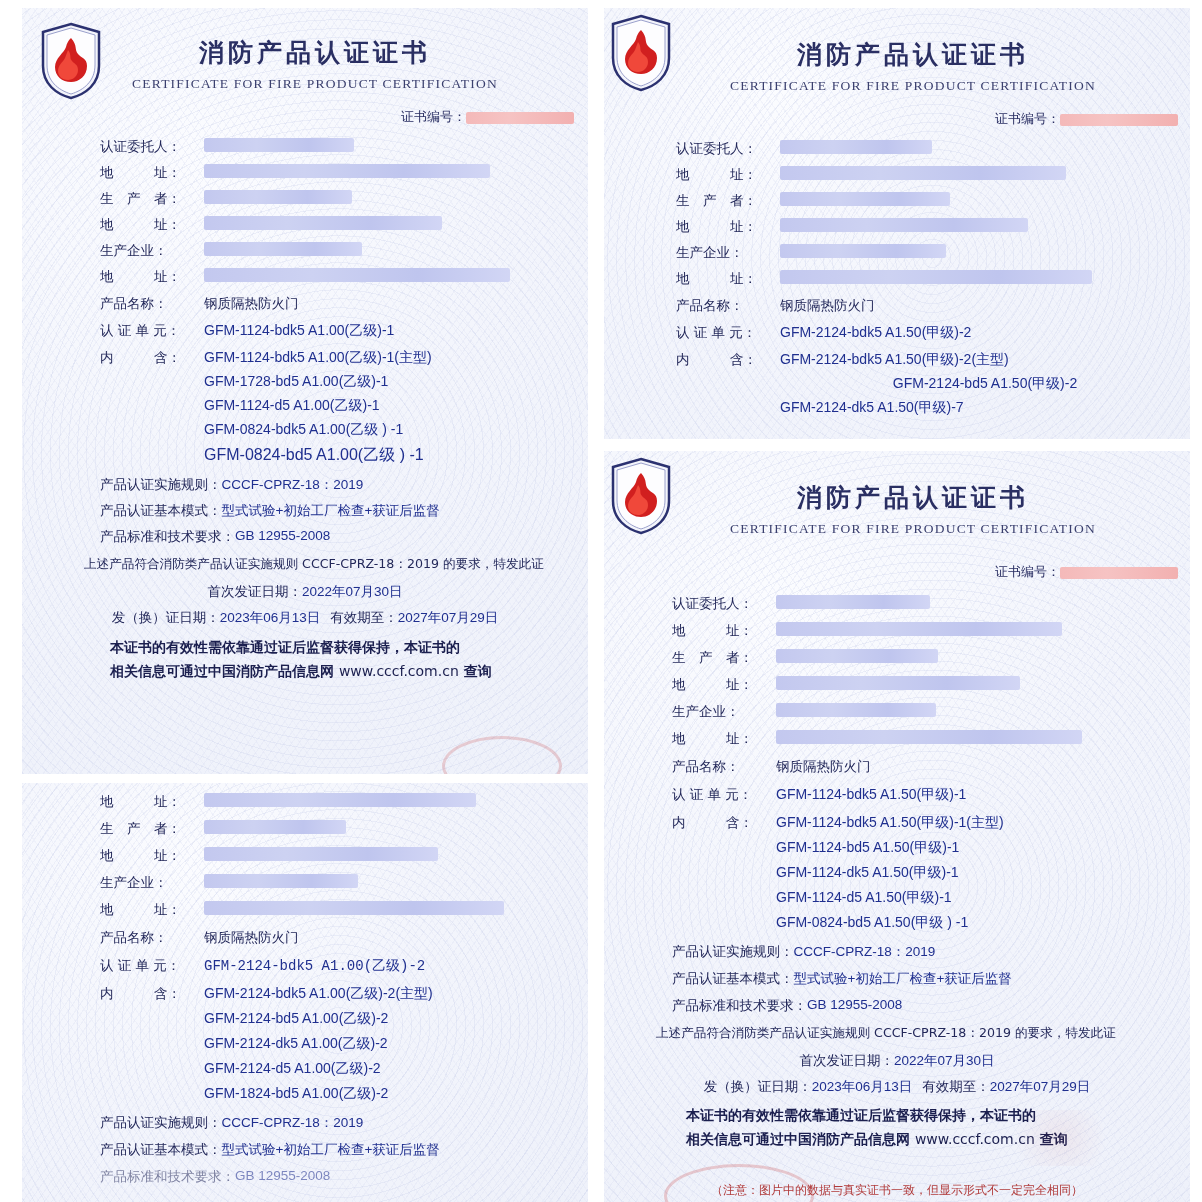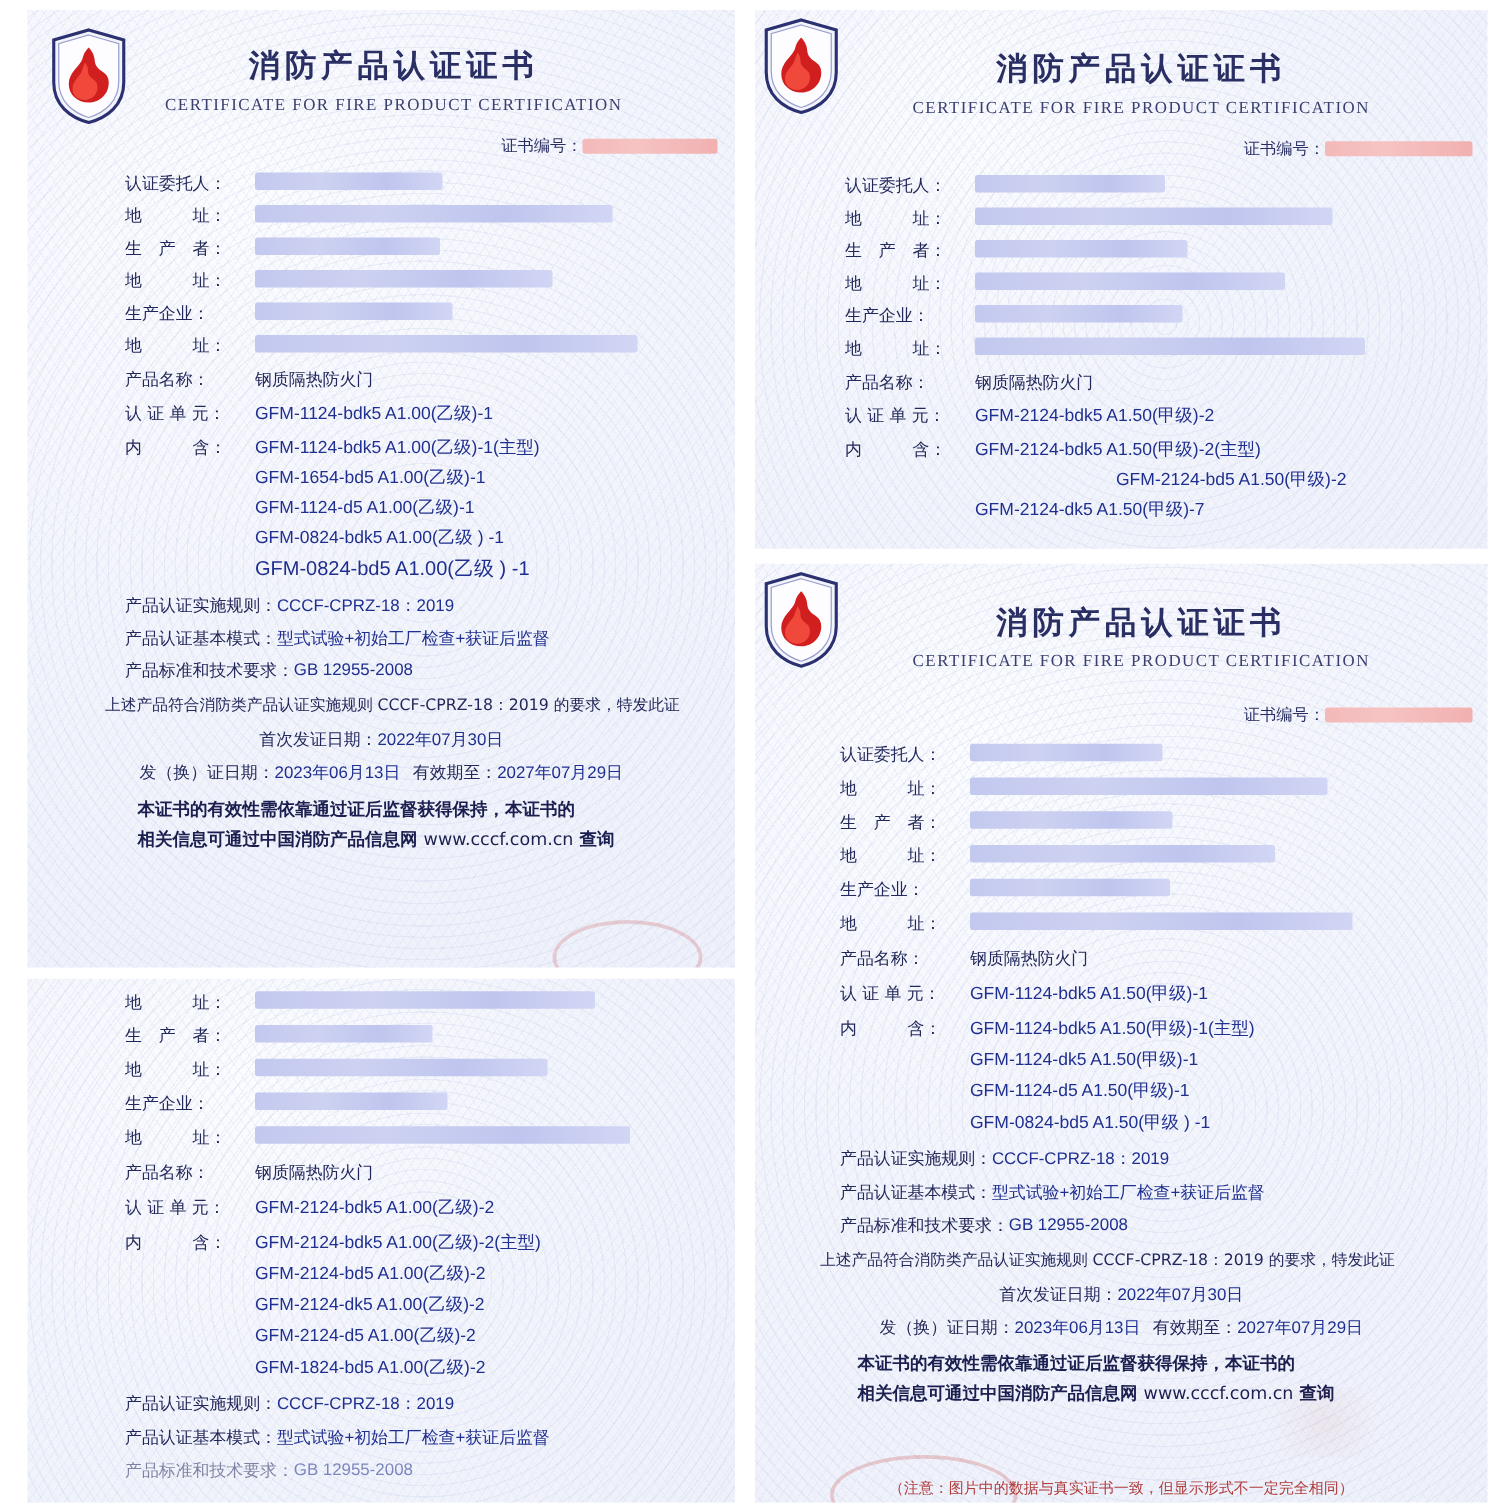--- a/index.html
+++ b/index.html
@@ -168,21 +168,21 @@
     </div>
     <div class="row" style="font-size:13.5px; margin:9px 0 0 78px;">
       <span class="lab" style="width:104px;">认 证 单 元：</span>
       <span class="val" style="font-size:14px;">GFM-1124-bdk5 A1.00(乙级)-1</span>
     </div>
     <div class="row" style="font-size:13.5px; margin:9px 0 0 78px;">
       <span class="lab" style="width:104px;">内　　　含：</span>
       <span class="val" style="font-size:14px;">GFM-1124-bdk5 A1.00(乙级)-1(主型)</span>
     </div>
     <div class="row" style="font-size:14px; margin:6px 0 0 182px;">
-        <span class="val">GFM-1654-bd5 A1.00(乙级)-1</span>
+        <span class="val">GFM-1728-bd5 A1.00(乙级)-1</span>
       </div>
     <div class="row" style="font-size:14px; margin:6px 0 0 182px;">
         <span class="val">GFM-1124-d5 A1.00(乙级)-1</span>
       </div>
     <div class="row" style="font-size:14px; margin:6px 0 0 182px;">
         <span class="val">GFM-0824-bdk5 A1.00(乙级 ) -1</span>
       </div>
     <div class="row" style="font-size:16px; margin:6px 0 0 182px;">
         <span class="val">GFM-0824-bd5 A1.00(乙级 ) -1</span>
       </div>
@@ -332,20 +332,23 @@
     </div>
     <div class="row" style="font-size:13.5px; margin:10px 0 0 68px;">
       <span class="lab" style="width:104px;">认 证 单 元：</span>
       <span class="val" style="font-size:14px;">GFM-1124-bdk5 A1.50(甲级)-1</span>
     </div>
     <div class="row" style="font-size:13.5px; margin:10px 0 0 68px;">
       <span class="lab" style="width:104px;">内　　　含：</span>
       <span class="val" style="font-size:14px;">GFM-1124-bdk5 A1.50(甲级)-1(主型)</span>
     </div>
     <div class="row" style="font-size:14px; margin:7px 0 0 172px;">
+        <span class="val">GFM-1124-bd5 A1.50(甲级)-1</span>
+      </div>
+    <div class="row" style="font-size:14px; margin:7px 0 0 172px;">
         <span class="val">GFM-1124-dk5 A1.50(甲级)-1</span>
       </div>
     <div class="row" style="font-size:14px; margin:7px 0 0 172px;">
         <span class="val">GFM-1124-d5 A1.50(甲级)-1</span>
       </div>
     <div class="row" style="font-size:14px; margin:7px 0 0 172px;">
         <span class="val">GFM-0824-bd5 A1.50(甲级 ) -1</span>
       </div>
 
     <div class="row" style="font-size:13.5px; margin:11px 0 0 68px;">
@@ -408,21 +411,21 @@
       <span class="lab" style="width:104px;">地　　　址：</span>
       <span class="redact blue" style="width:300px;height:14px;"></span>
     </div>
 
     <div class="row" style="font-size:13.5px; margin:10px 0 0 78px;">
       <span class="lab" style="width:104px;">产品名称：</span>
       <span class="val cn">钢质隔热防火门</span>
     </div>
     <div class="row" style="font-size:13.5px; margin:10px 0 0 78px;">
       <span class="lab" style="width:104px;">认 证 单 元：</span>
-      <span class="val" style="font-size:14px;">GFM-2124-bdk5 A1.00(乙级)-2</span>
+      <span class="val" style="font-size:14px;font-family:Liberation Mono, monospace;">GFM-2124-bdk5 A1.00(乙级)-2</span>
     </div>
     <div class="row" style="font-size:13.5px; margin:10px 0 0 78px;">
       <span class="lab" style="width:104px;">内　　　含：</span>
       <span class="val" style="font-size:14px;">GFM-2124-bdk5 A1.00(乙级)-2(主型)</span>
     </div>
     <div class="row" style="font-size:14px; margin:7px 0 0 182px;">
         <span class="val">GFM-2124-bd5 A1.00(乙级)-2</span>
       </div>
     <div class="row" style="font-size:14px; margin:7px 0 0 182px;">
         <span class="val">GFM-2124-dk5 A1.00(乙级)-2</span>

